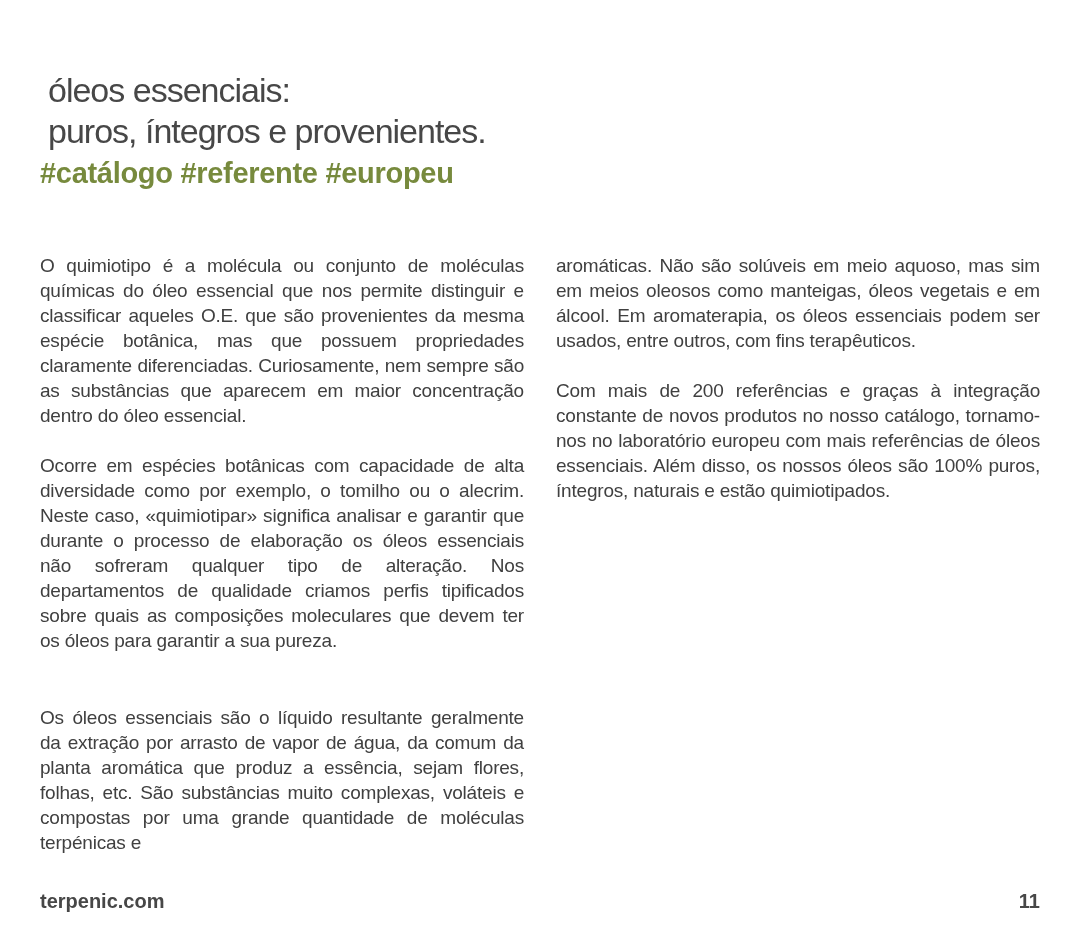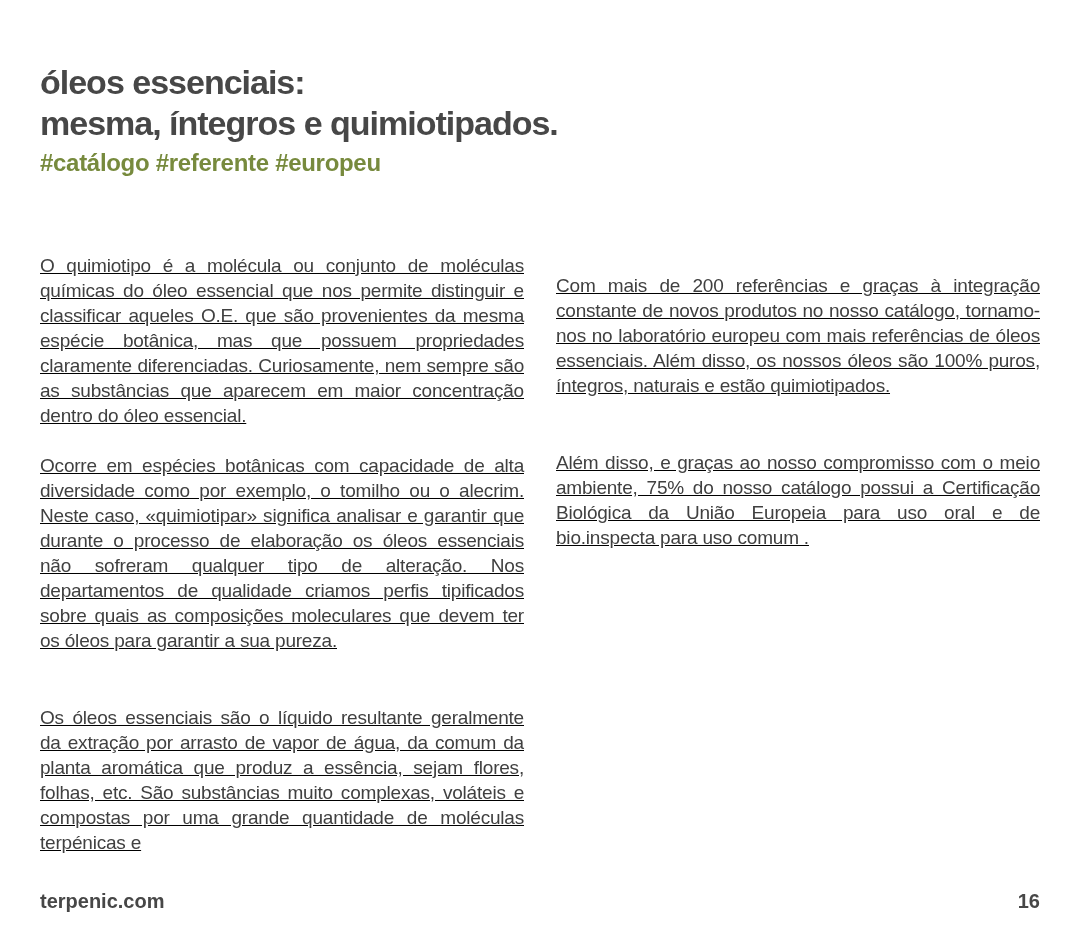--- a/index.html
+++ b/index.html
@@ -22,46 +22,46 @@
     height: 944px;
     background: #ffffff;
   }
   .header {
     position: absolute;
     left: 40px;
     top: 62px;
     width: 1000px;
   }
   .title {
-    margin: 0;
+    margin: 8px;
     font-size: 34px;
     line-height: 41px;
-    font-weight: 700;
+    font-weight: 400;
     letter-spacing: -1px;
     color: var(--title-gray);
   }
   .title-line { display: block; }
   .hashtags {
     margin-top: 6px;
-    font-size: 24px;
+    font-size: 29px;
     line-height: 26px;
     font-weight: 700;
     letter-spacing: -0.3px;
     color: var(--accent-green);
   }
   .columns {
     position: absolute;
     left: 40px;
     top: 253px;
     width: 1000px;
     display: grid;
     grid-template-columns: 1fr 1fr;
     column-gap: 32px;
   }
-  .col { min-width: 0; text-decoration: underline; }
+  .col { min-width: 0; }
   .para {
     margin: 0;
     font-size: 19px;
     line-height: 25px;
     letter-spacing: -0.2px;
     text-align: justify;
     color: var(--body-gray);
   }
   .after-small { margin-bottom: 25px; }
   .after-large { margin-bottom: 52px; margin-top: 20px; }
@@ -80,35 +80,35 @@
   }
 </style>
 </head>
 <body>
 
 <div class="page">
 
   <header class="header">
     <h1 class="title">
       <span class="title-line">óleos essenciais:</span>
-      <span class="title-line">mesma, íntegros e quimiotipados.</span>
+      <span class="title-line">puros, íntegros e provenientes.</span>
     </h1>
     <div class="hashtags">#catálogo #referente #europeu</div>
   </header>
 
   <main class="columns">
     <div class="col">
       <p class="para after-small">O quimiotipo é a molécula ou conjunto de moléculas químicas do óleo essencial que nos permite distinguir e classificar aqueles O.E. que são provenientes da mesma espécie botânica, mas que possuem propriedades claramente diferenciadas. Curiosamente, nem sempre são as substâncias que aparecem em maior concentração dentro do óleo essencial.</p>
       <p class="para after-large">Ocorre em espécies botânicas com capacidade de alta diversidade como por exemplo, o tomilho ou o alecrim. Neste caso, «quimiotipar» significa analisar e garantir que durante o processo de elaboração os óleos essenciais não sofreram qualquer tipo de alteração. Nos departamentos de qualidade criamos perfis tipificados sobre quais as composições moleculares que devem ter os óleos para garantir a sua pureza.</p>
       <p class="para">Os óleos essenciais são o líquido resultante geralmente da extração por arrasto de vapor de água, da comum da planta aromática que produz a essência, sejam flores, folhas, etc. São substâncias muito complexas, voláteis e compostas por uma grande quantidade de moléculas terpénicas e</p>
     </div>
     <div class="col">
+      <p class="para after-small">aromáticas. Não são solúveis em meio aquoso, mas sim em meios oleosos como manteigas, óleos vegetais e em álcool. Em aromaterapia, os óleos essenciais podem ser usados, entre outros, com fins terapêuticos.</p>
       <p class="para after-large">Com mais de 200 referências e graças à integração constante de novos produtos no nosso catálogo, tornamo-nos no laboratório europeu com mais referências de óleos essenciais. Além disso, os nossos óleos são 100% puros, íntegros, naturais e estão quimiotipados.</p>
-      <p class="para">Além disso, e graças ao nosso compromisso com o meio ambiente, 75% do nosso catálogo possui a Certificação Biológica da União Europeia para uso oral e de bio.inspecta para uso comum .</p>
     </div>
   </main>
 
   <footer class="footer">
     <div>terpenic.com</div>
-    <div>16</div>
+    <div>11</div>
   </footer>
 
 </div>
 
 </body></html>

